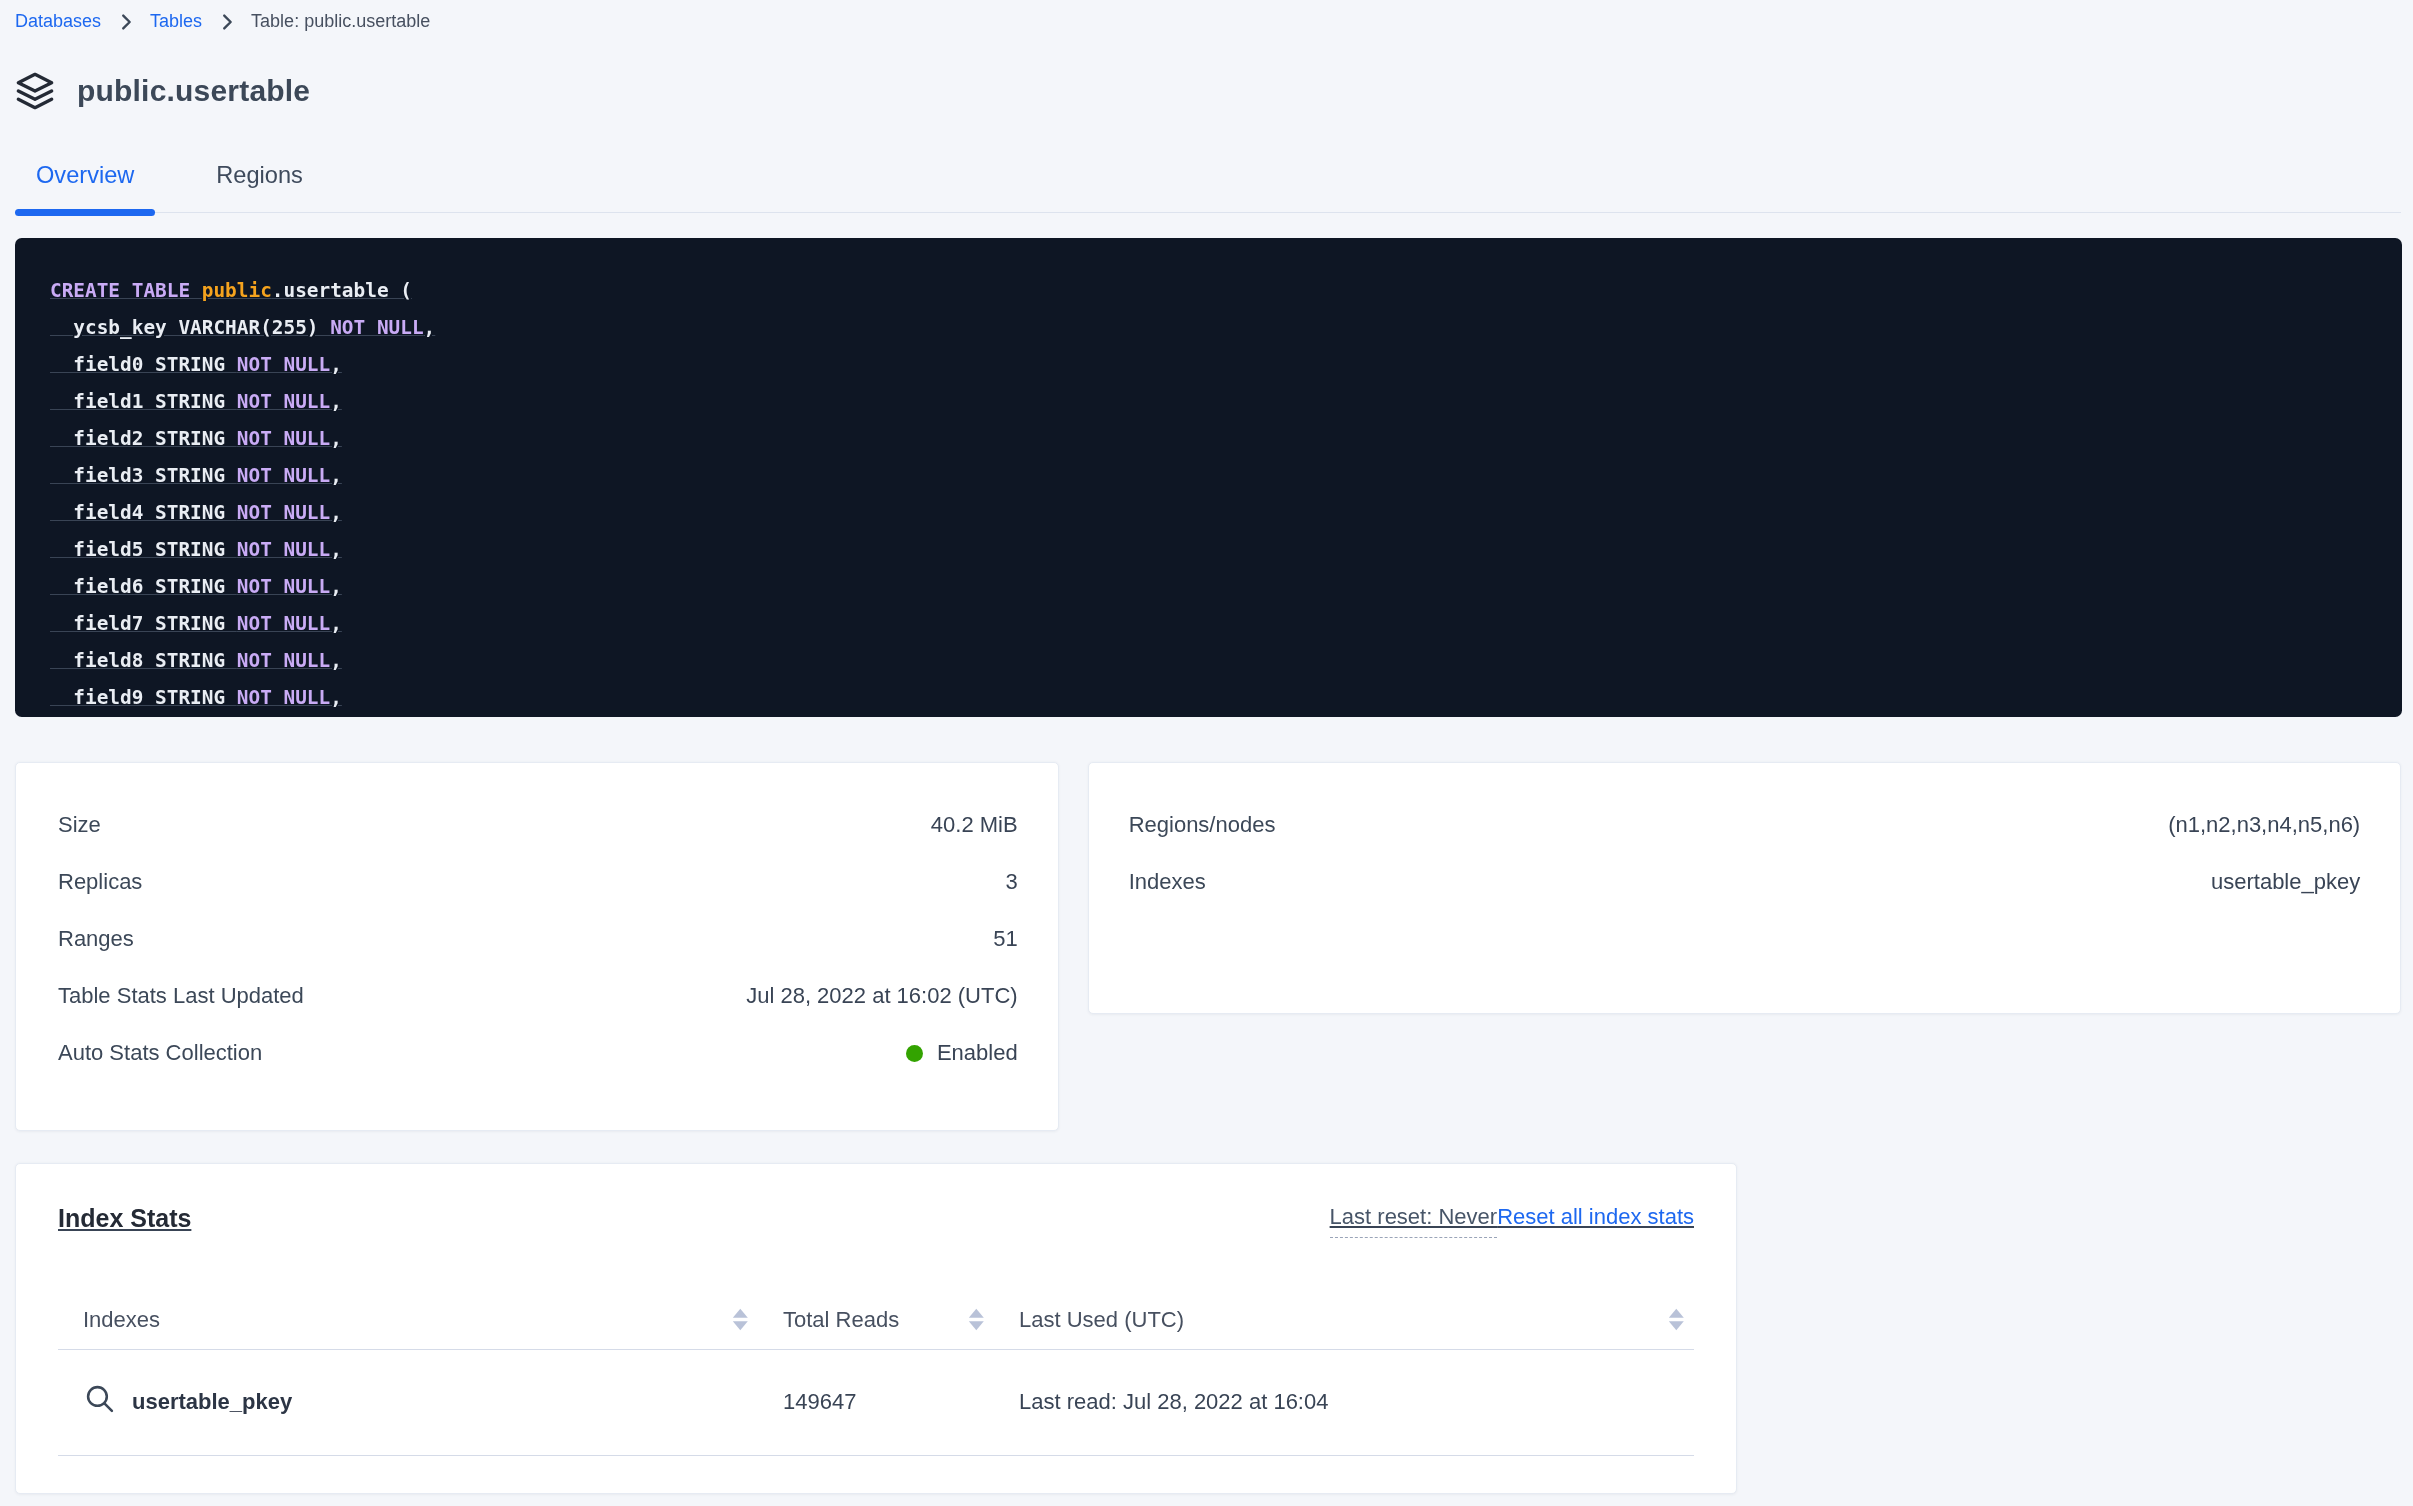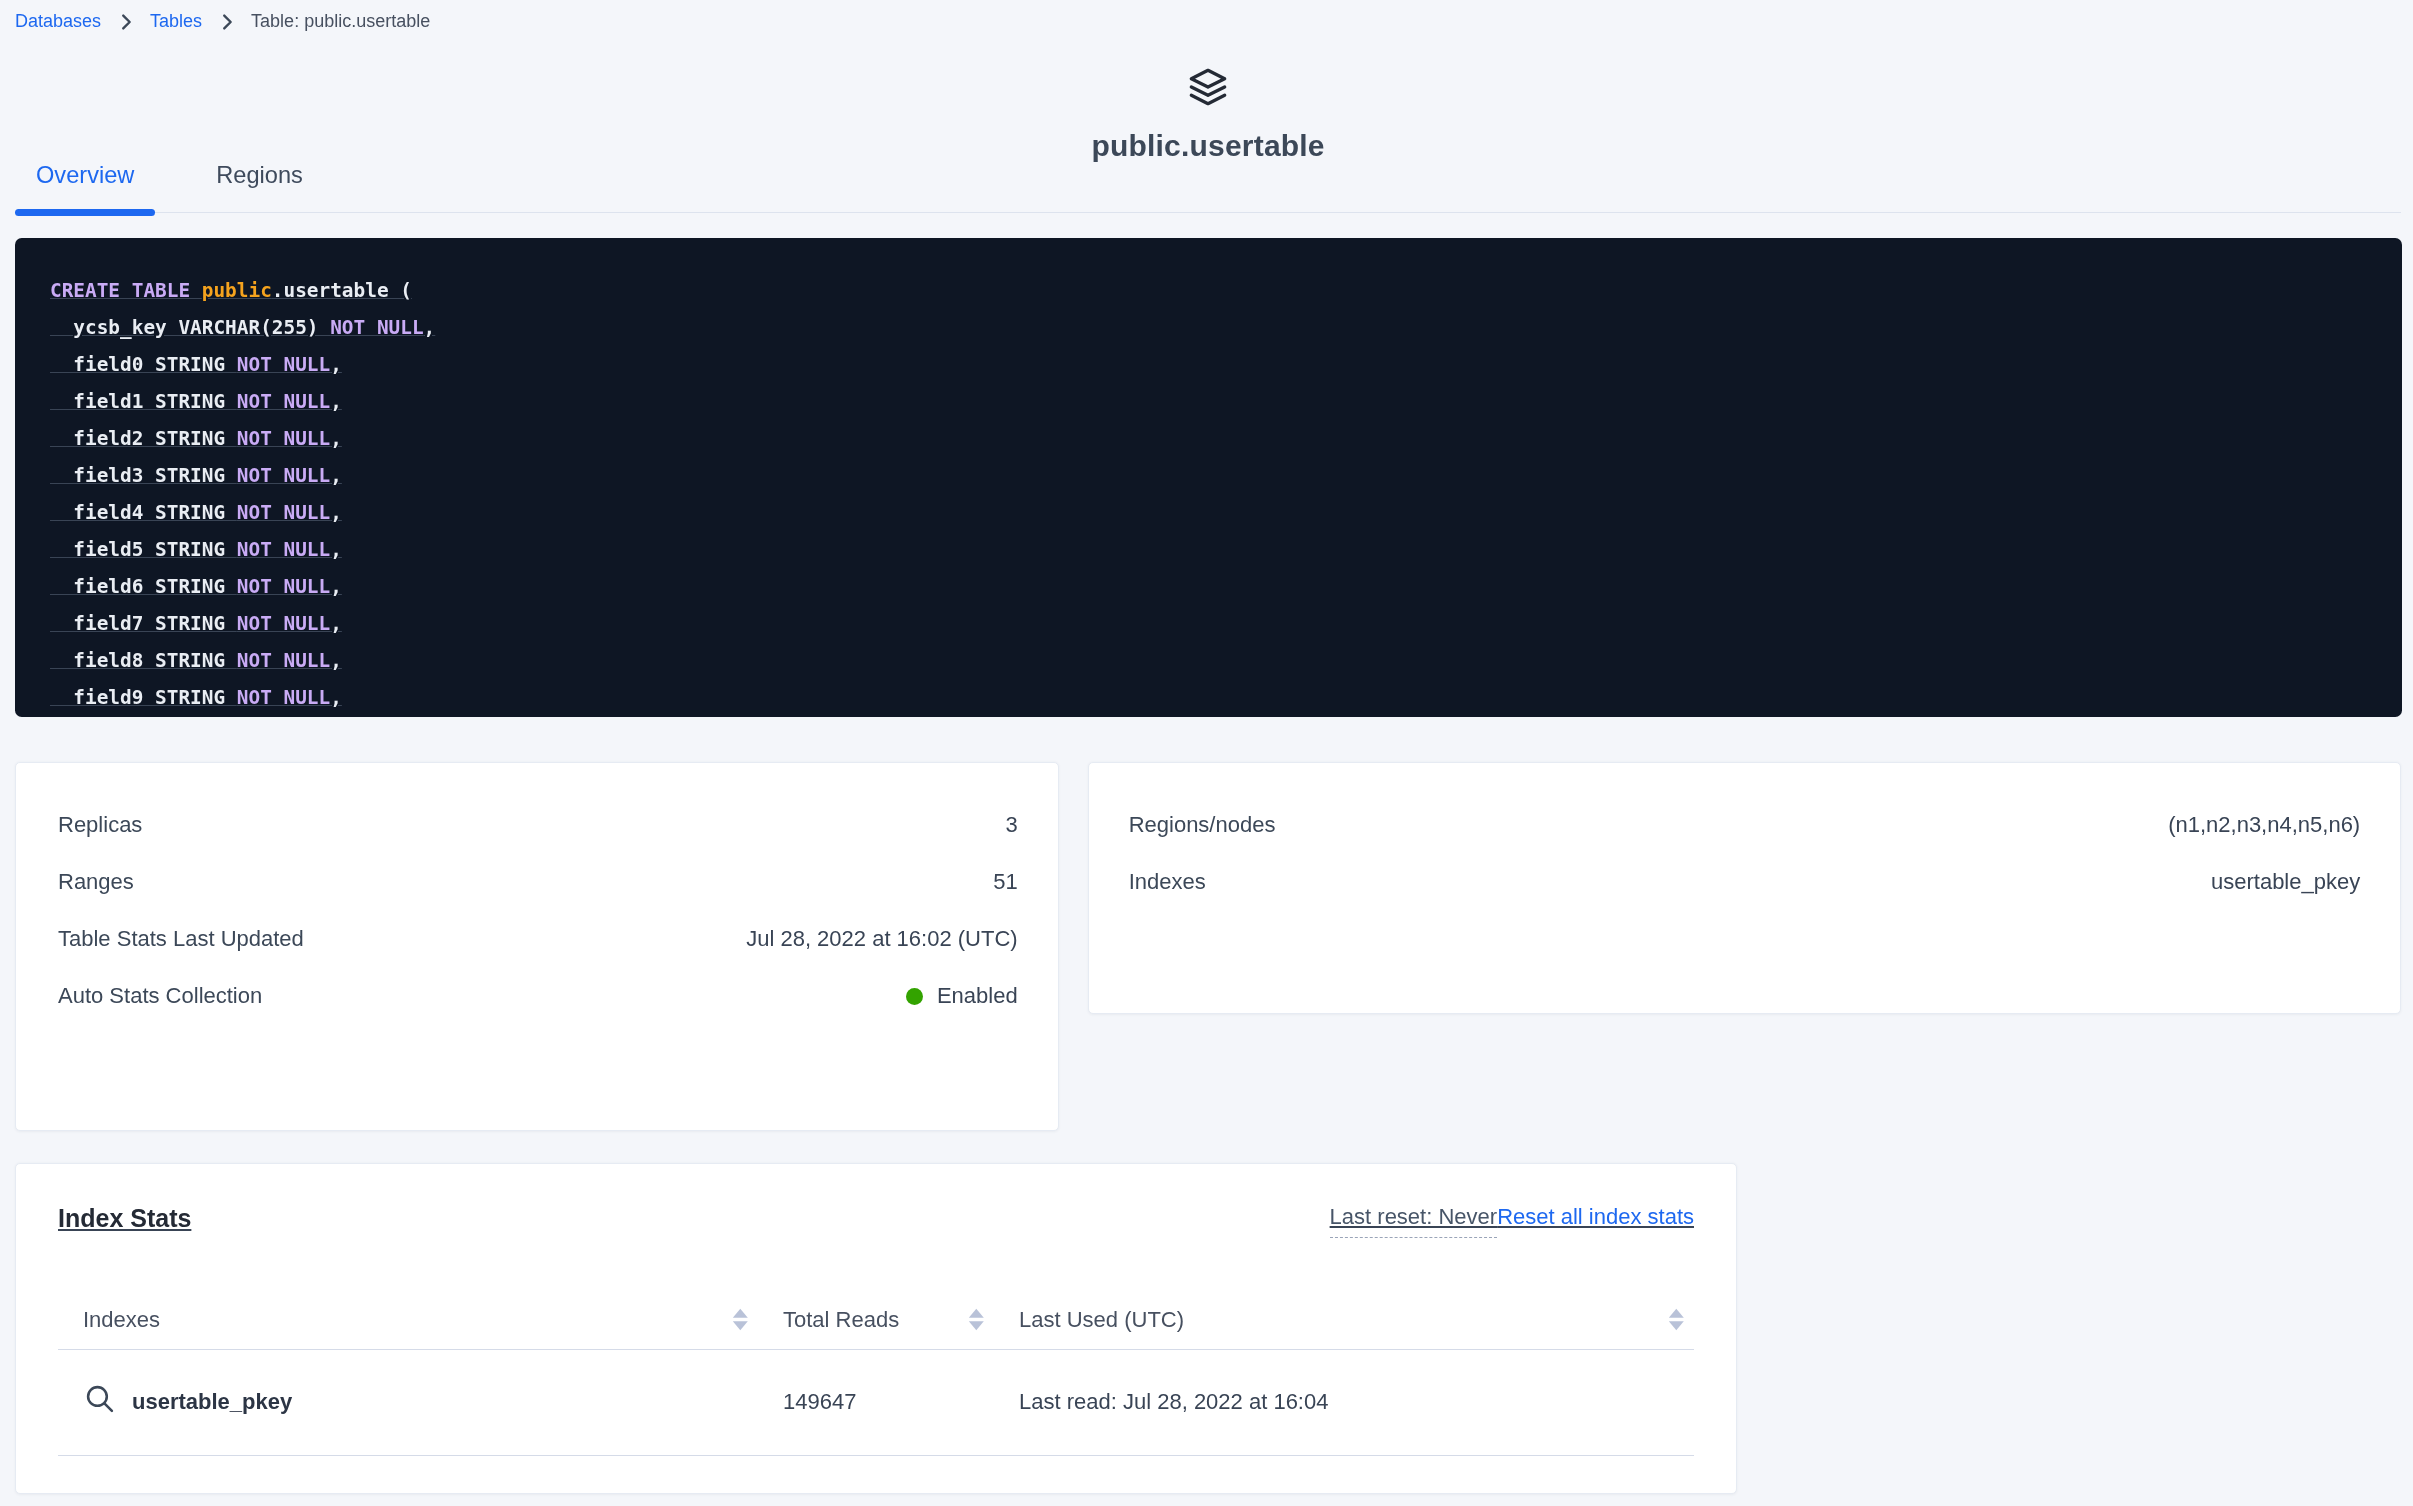--- a/index.html
+++ b/index.html
@@ -12,21 +12,21 @@
   }
   .page { padding:8.4px 11.8px 0 15px; width:2413px; }
 
   
   .breadcrumb { display:flex; align-items:center; height:27px; font-size:18px; gap:13.5px; }
   .crumb-link { color:#1d68f0; text-decoration:none; cursor:pointer; }
   .crumb-current { color:#475060; }
   .crumb-chevron { display:inline-flex; align-items:center; }
 
   
-  .title-row { margin-top:32px; height:47px; display:flex; align-items:center; gap:22px;flex-direction:column; }
+  .title-row { margin-top:32px; height:47px; display:flex; align-items:center; gap:22px; }
   .layers-icon { display:inline-flex; }
   .page-title { font-size:30px; font-weight:600; color:#3c4858; letter-spacing:0.2px; }
 
   
   .tabs { margin-top:48px; height:51px; display:flex; gap:40px; border-bottom:1.7px solid #dde3ee; }
   .tab { position:relative; font-size:23.6px; padding:0 21px; color:#3e4a5c; cursor:pointer; display:flex; align-items:flex-start; }
   .tab.active { color:#1d68f0; }
   .tab.active::after { content:""; position:absolute; left:0; right:0; bottom:-3.4px; height:6.7px; border-radius:4.2px; background:#1d68f0; }
 
   
@@ -122,20 +122,27 @@
         <div class="sql-line"><span class="tok-plain">  field7 STRING </span><span class="tok-keyword">NOT NULL</span><span class="tok-plain">,</span></div>
         <div class="sql-line"><span class="tok-plain">  field8 STRING </span><span class="tok-keyword">NOT NULL</span><span class="tok-plain">,</span></div>
         <div class="sql-line"><span class="tok-plain">  field9 STRING </span><span class="tok-keyword">NOT NULL</span><span class="tok-plain">,</span></div>
       </div>
   </div>
 
   <div class="stats-row">
 
     <div class="card overview-card">
 
+        <div class="stat-row">
+          <span class="stat-label">Size</span>
+          <span class="stat-value">
+
+            <span>40.2 MiB</span>
+          </span>
+        </div>
 
         <div class="stat-row">
           <span class="stat-label">Replicas</span>
           <span class="stat-value">
 
             <span>3</span>
           </span>
         </div>
 
         <div class="stat-row">

